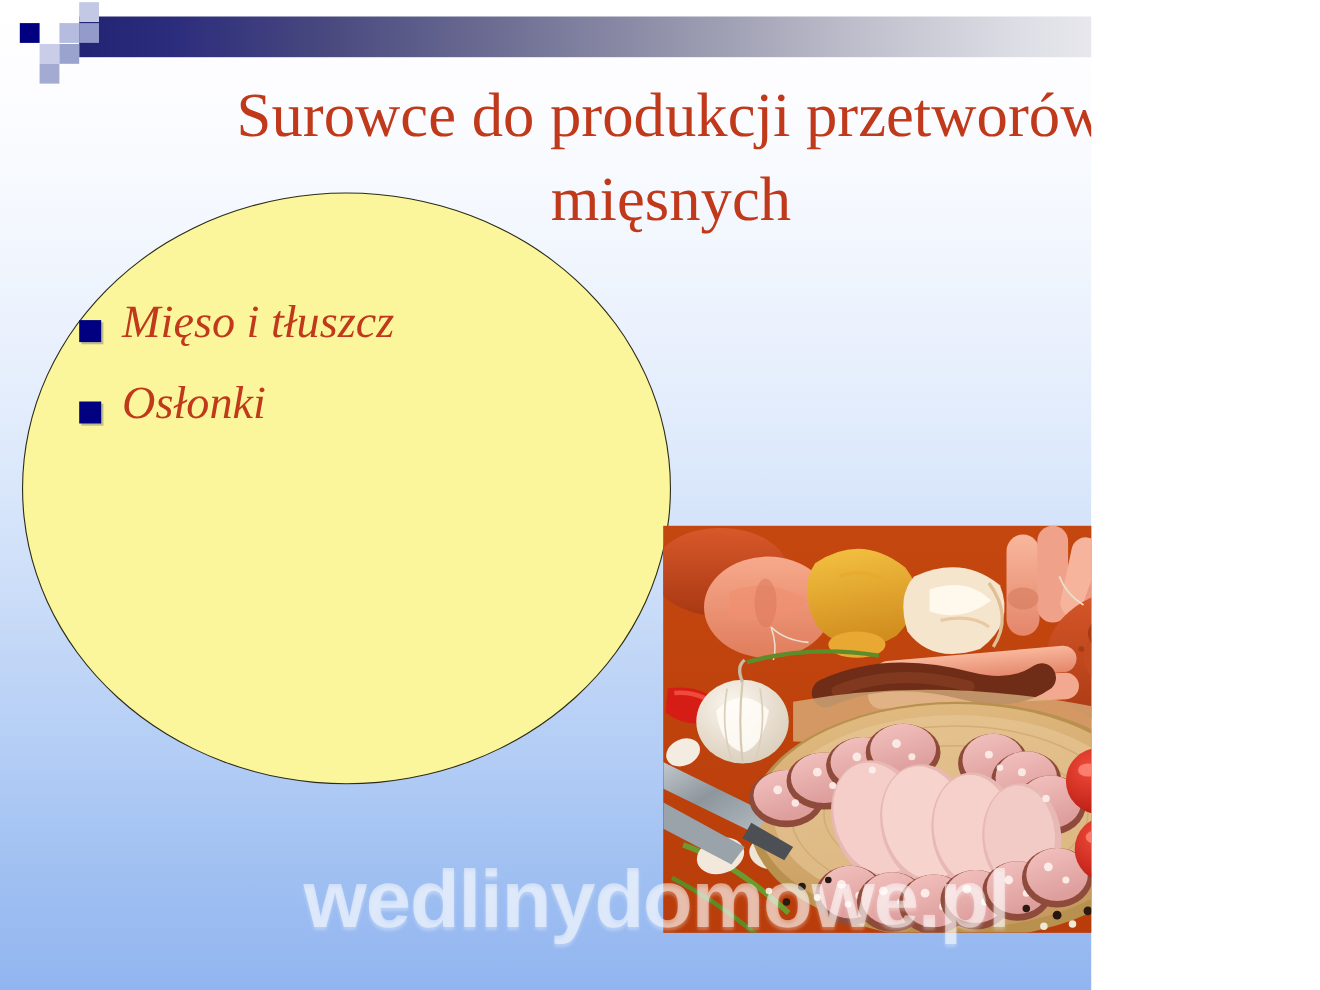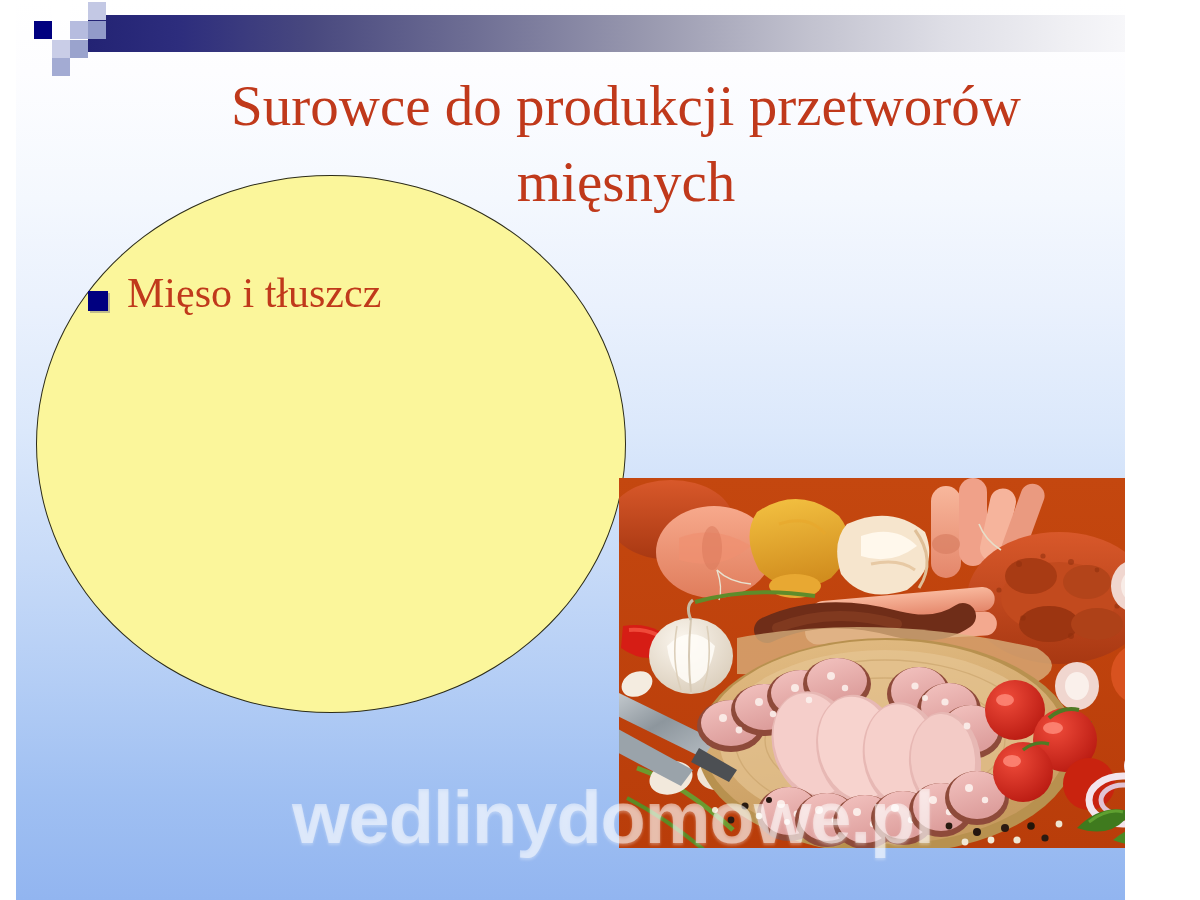--- a/index.html
+++ b/index.html
@@ -4,21 +4,21 @@
 <style>
   * { margin:0; padding:0; box-sizing:border-box; }
   html,body { width:1200px; height:900px; overflow:hidden; }
   body {
     font-family:"Liberation Serif", serif;
     background:#ffffff;
     position:relative;
   }
 
   #slide {
-    position:absolute; left:16px; top:0; width:1109px; height:900px;
+    position:absolute; left:0; top:0; width:992px; height:900px;
     overflow:hidden;
     background:linear-gradient(to bottom,
       #ffffff 0%,
       #fdfdff 8%,
       #f4f8fe 22%,
       #eaf1fd 34%,
       #dbe8fb 48%,
       #c8dbf8 62%,
       #b3cdf5 76%,
       #a0c0f2 88%,
@@ -65,20 +65,21 @@
     border:1.3px solid #2b2b18;
   }
 
   
   #bullets {
     position:absolute; left:72px; top:272px; width:1000px;
   }
   .bullet-row {
     display:flex; align-items:flex-start;
     height:74px;
+    font-style:italic;
   }
   .bullet-mark {
     width:20px; height:20px;
     background:#000080;
     margin-top:19px;
     margin-right:19px;
     flex:0 0 auto;
     box-shadow:2px 2px 0 rgba(120,120,120,0.45);
   }
   .bullet-text {
@@ -137,20 +138,24 @@
 
   <div id="bullets">
 
     <div class="bullet-row">
       <span class="bullet-mark" style="background: rgb(0, 0, 128);"></span>
       <span class="bullet-text" style="color: rgb(192, 57, 27);">Mięso i tłuszcz</span>
     </div>
 
 
 
+    <div class="bullet-row">
+      <span class="bullet-mark" style="background: rgb(0, 0, 128);"></span>
+      <span class="bullet-text" style="color: rgb(192, 57, 27);">Osłonki</span>
+    </div>
 
   </div>
 
   <div id="photo" aria-label="Assorted sausages, cold cuts, garlic, tomatoes and peppercorns on a wooden board">
     <svg viewBox="0 0 546 370" preserveAspectRatio="none" aria-hidden="true">
       <defs>
         <linearGradient id="tableG" x1="0" y1="0" x2="0" y2="1">
           <stop offset="0" stop-color="#c4470f"></stop>
           <stop offset="1" stop-color="#b93d0a"></stop>
         </linearGradient>

